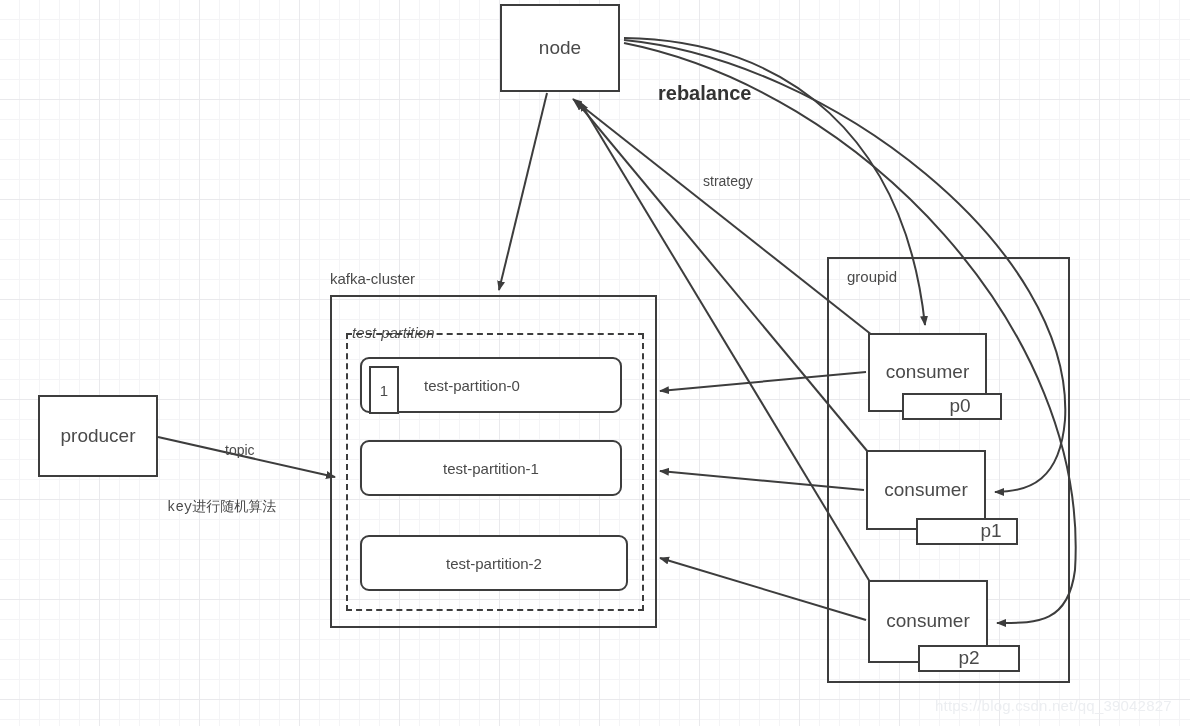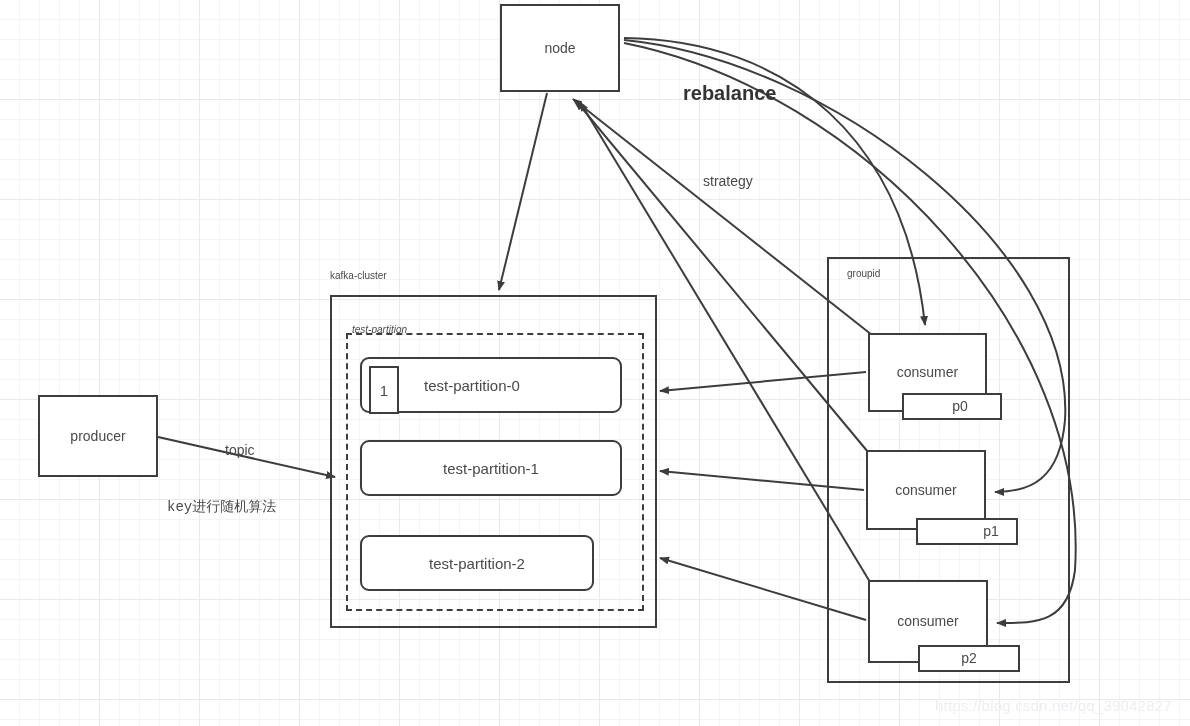--- a/index.html
+++ b/index.html
@@ -34,21 +34,21 @@
   }
   .node-box {
     position: absolute;
     box-sizing: border-box;
     border: 2px solid #3d3d3d;
     background: #ffffff;
     display: flex;
     align-items: center;
     justify-content: center;
     color: #4a4a4a;
-    font-size: 14px;
+    font-size: 19px;
     line-height: 1.2;
   }
   .container-box {
     position: absolute;
     box-sizing: border-box;
     border: 2px solid #3d3d3d;
     background: transparent;
   }
   .dashdot-box {
     position: absolute;
@@ -63,21 +63,21 @@
     border-radius: 9px;
     background: #ffffff;
     display: flex;
     align-items: center;
     color: #4a4a4a;
     font-size: 15px;
   }
   .free-label {
     position: absolute;
     color: #4a4a4a;
-    font-size: 10px;
+    font-size: 15px;
     white-space: nowrap;
     background: transparent;
   }
   .free-label.bold-label {
     font-weight: bold;
     font-size: 20px;
     color: #333333;
   }
   .edge-label {
     position: absolute;
@@ -157,21 +157,21 @@
 
   <div class="rounded-box" style="left:360px; top:357px; width:262px; height:56px;">
     <div class="num-cell" style="left:7px; top:7px; width:30px; height:48px;">1</div>
     <span class="part-title">test-partition-0</span>
   </div>
 
   <div class="rounded-box" style="left:360px; top:440px; width:262px; height:56px;">
     <span class="part-title-centered" style="display:flex;">test-partition-1</span>
   </div>
 
-  <div class="rounded-box" style="left:360px; top:535px; width:234px; height:56px;">
+  <div class="rounded-box" style="left:360px; top:535px; width:268px; height:56px;">
     <span class="part-title-centered" style="display:flex;">test-partition-2</span>
   </div>
 
   <div class="container-box" style="left:827px; top:257px; width:243px; height:426px;"></div>
   <div class="free-label" style="left:847px; top:268px;">groupid</div>
 
   <div class="node-box" style="left:868px; top:333px; width:119px; height:79px;">
     <span>consumer</span>
   </div>
   <div class="node-box" style="left:902px; top:393px; width:100px; height:27px;padding-left:16px;">
@@ -185,20 +185,20 @@
     <span>p1</span>
   </div>
 
   <div class="node-box" style="left:868px; top:580px; width:120px; height:83px;">
     <span>consumer</span>
   </div>
   <div class="node-box" style="left:918px; top:645px; width:102px; height:27px;">
     <span>p2</span>
   </div>
 
-  <div class="free-label bold-label" style="left:683px; top:82px;">rebalance</div>
+  <div class="free-label bold-label" style="left:658px; top:82px;">rebalance</div>
   <div class="edge-label" style="left:703px; top:173px;">strategy</div>
   <div class="edge-label" style="left:225px; top:442px;">topic</div>
   <div class="edge-label" style="left:167px; top:498px;font-family:Liberation Mono, monospace;">key进行随机算法</div>
 
   <div class="watermark" style="left:935px; top:697px;">https://blog.csdn.net/qq_39042827</div>
 
 </div>
 
 </body></html>

